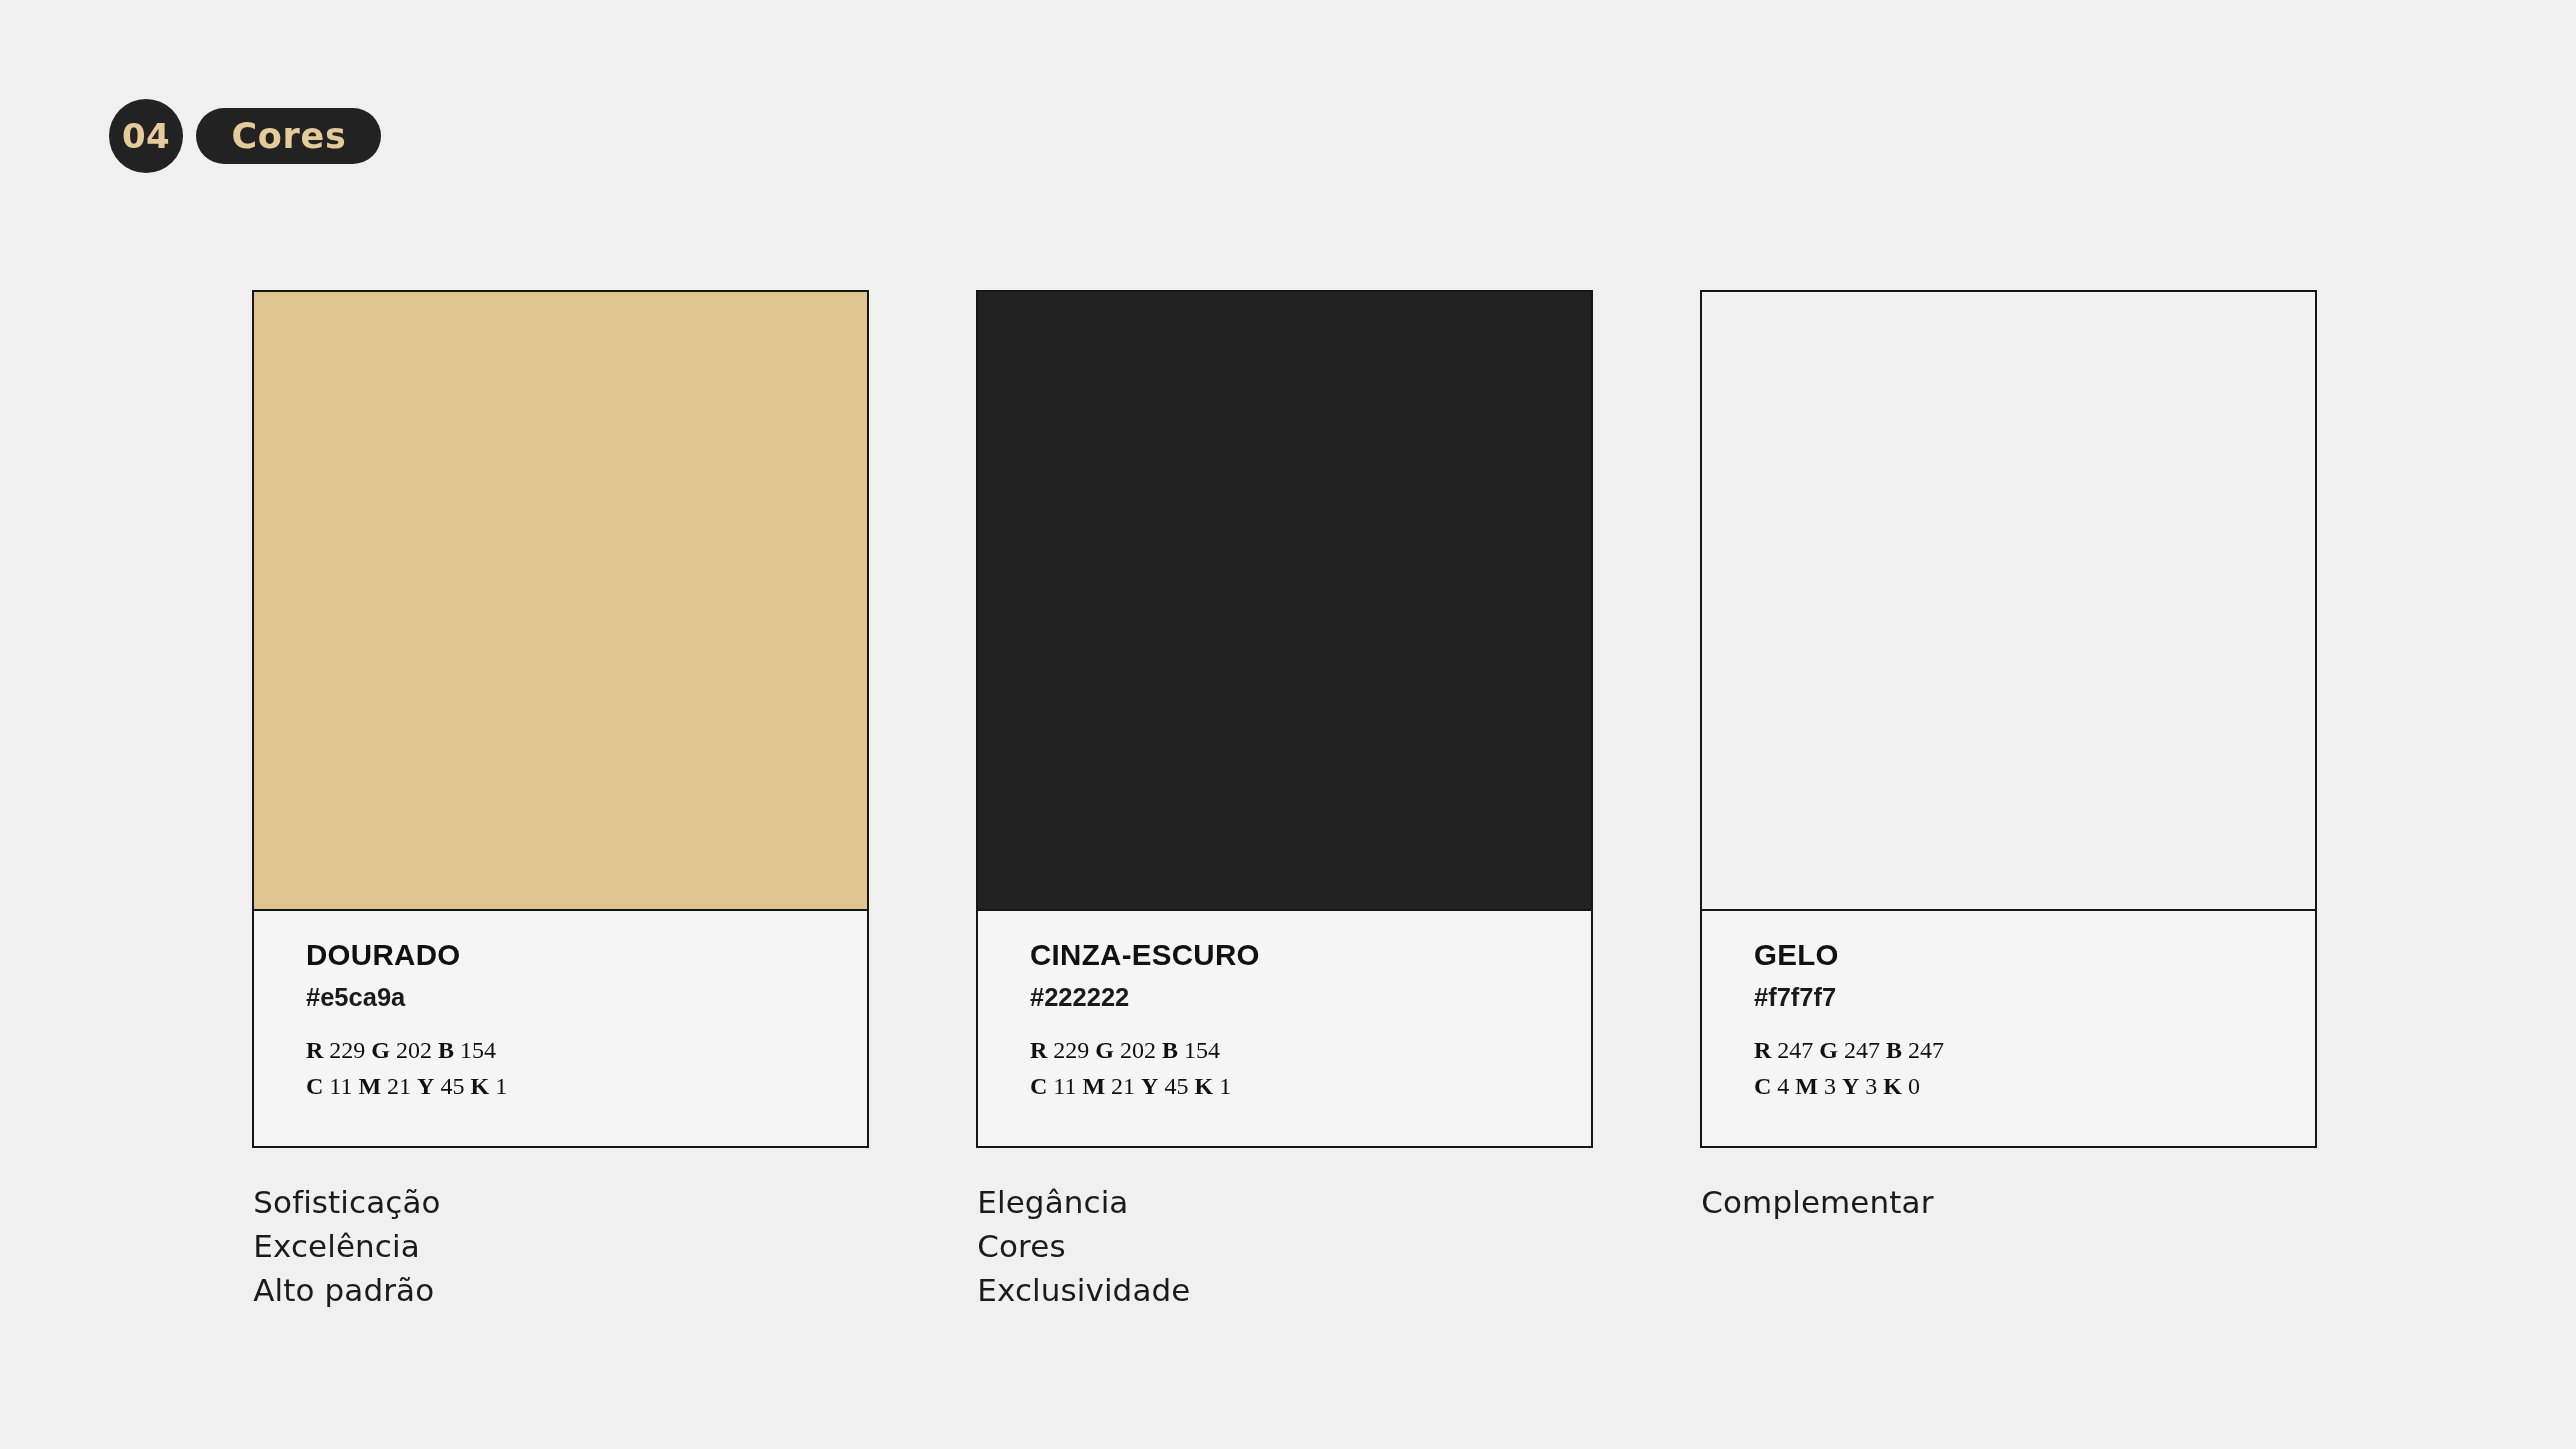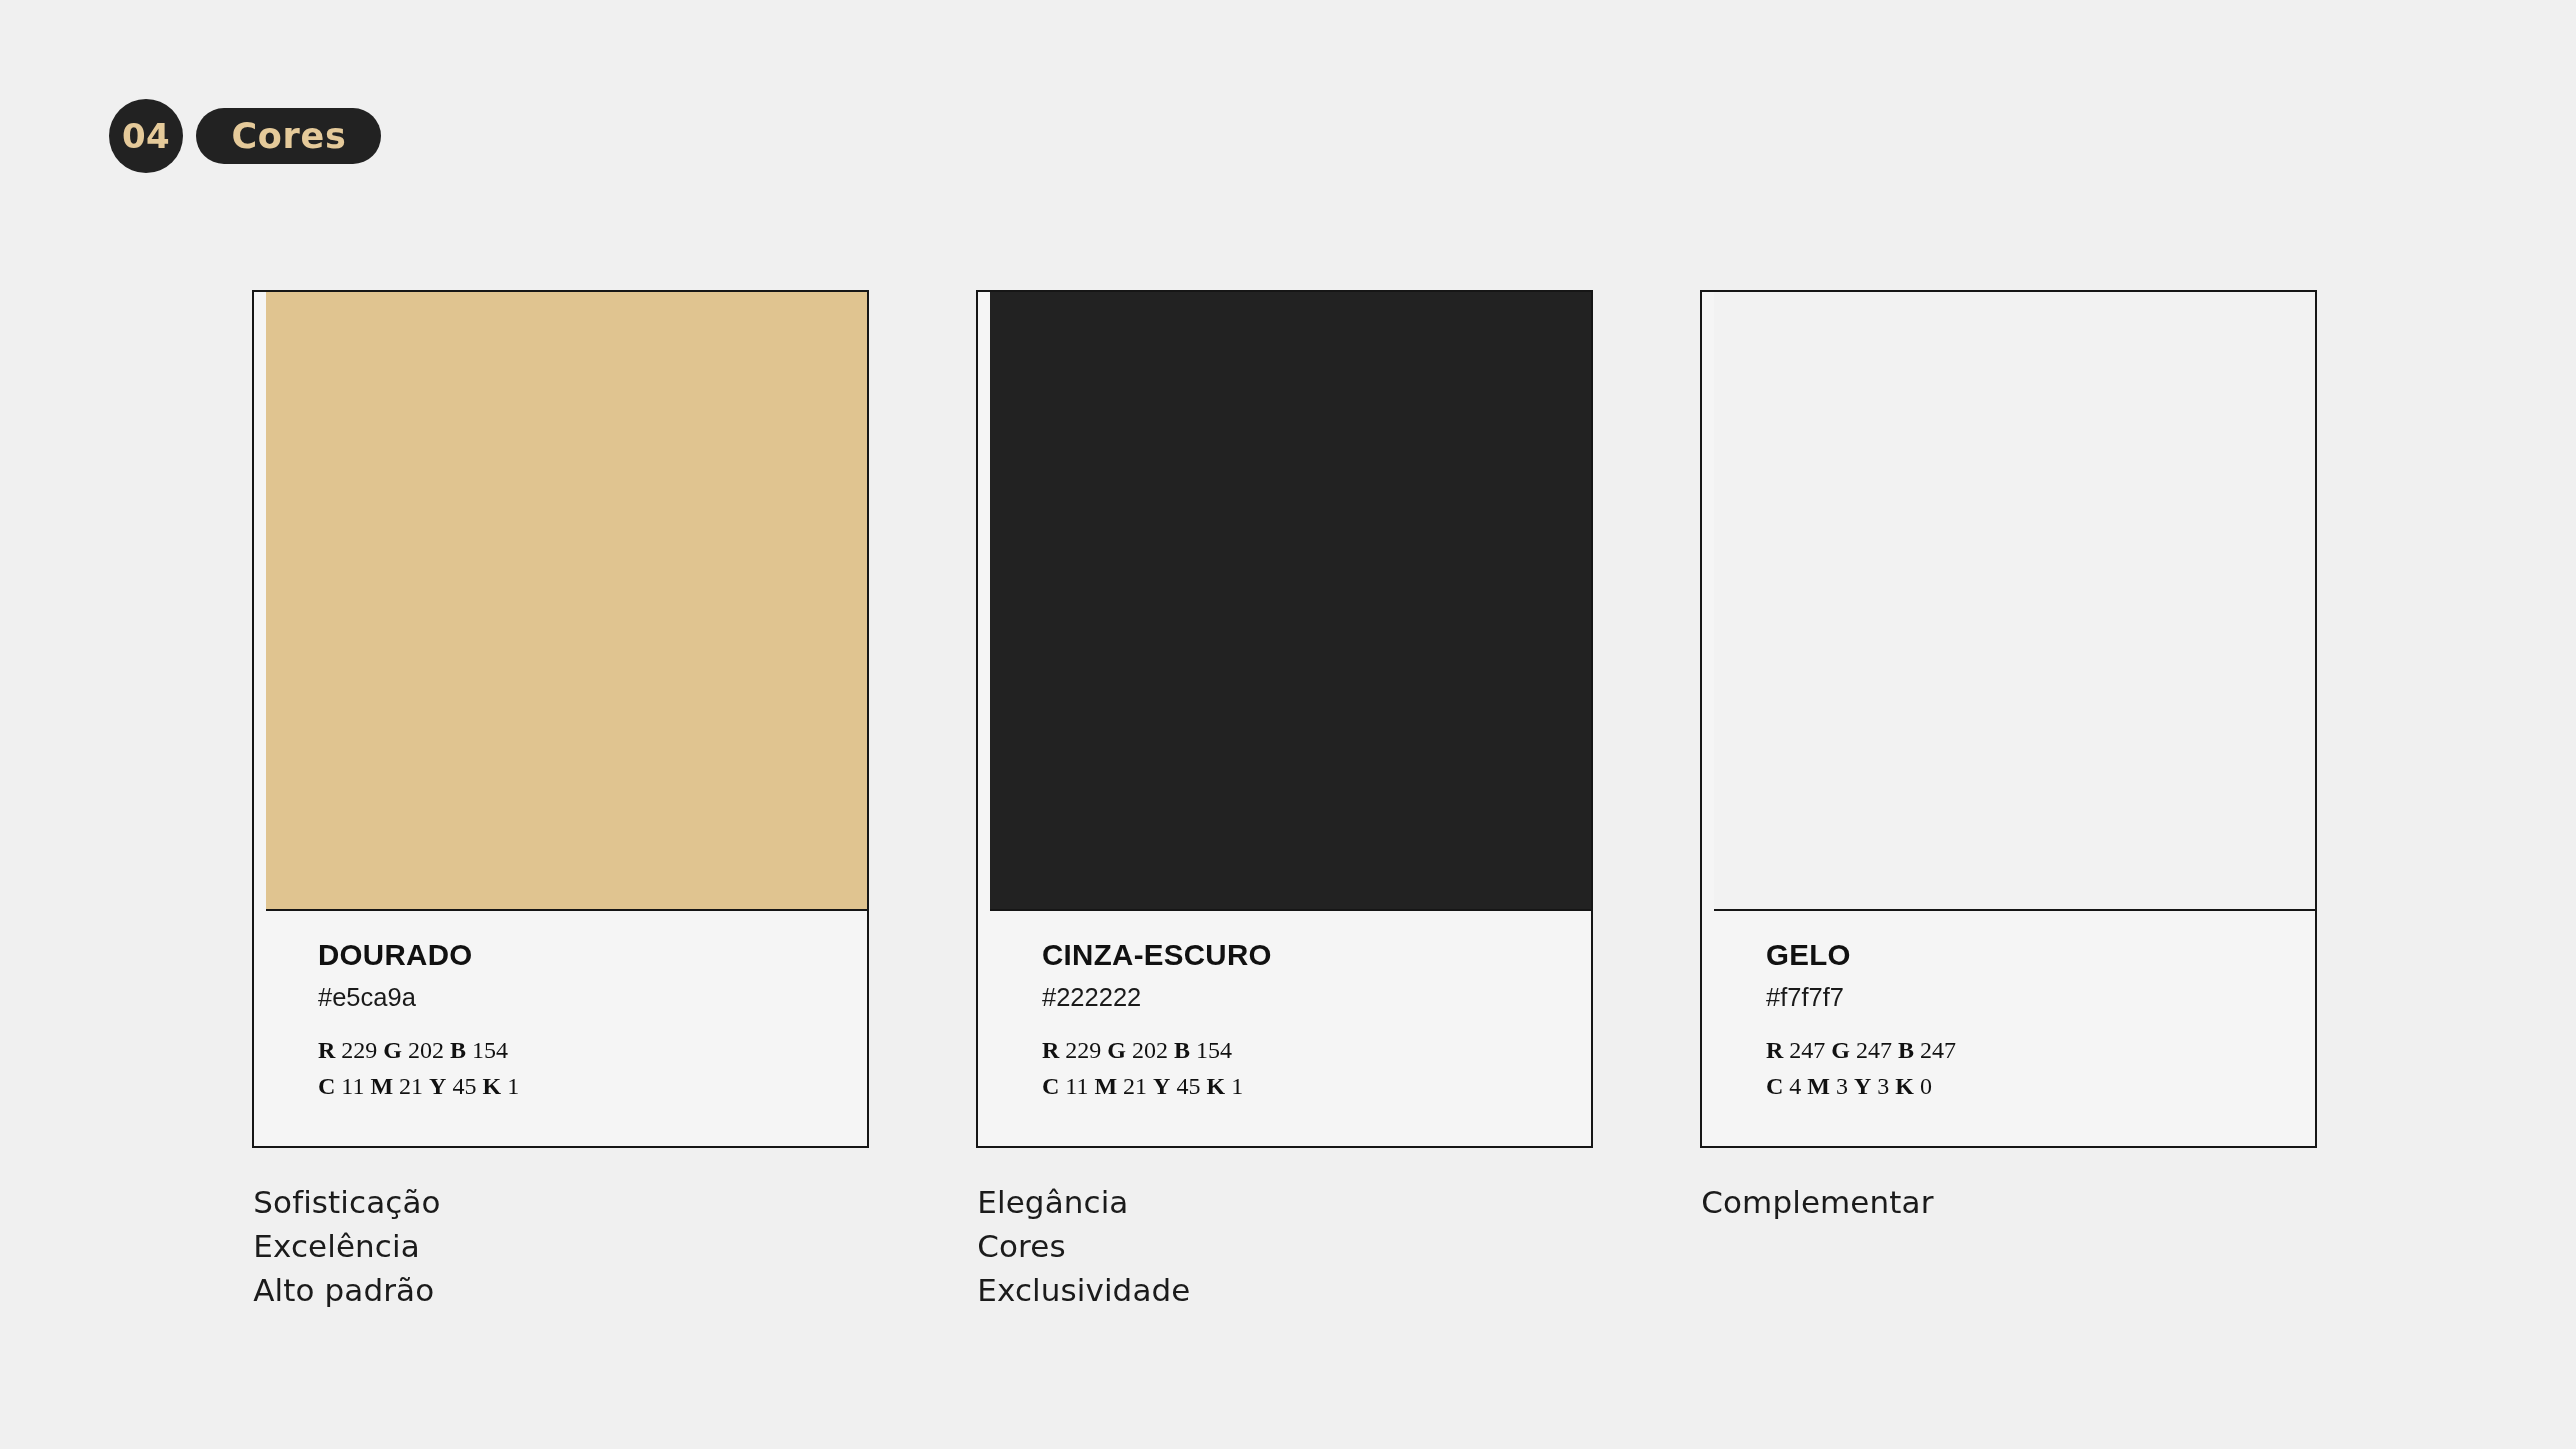--- a/index.html
+++ b/index.html
@@ -66,21 +66,20 @@
     gap: 107px;
   }
   .swatch-column {
     width: 617px;
     flex: 0 0 617px;
   }
   .swatch-card {
     border: 2px solid #161616;
     box-sizing: border-box;
     background: #f5f5f5;
-    padding-left: 12px;
   }
   .swatch-chip {
     height: 617px;
     border-bottom: 2px solid #161616;
   }
   .swatch-info {
     background: #f5f5f5;
     padding: 28px 0 29.5px 52px;
     box-sizing: border-box;
     height: 235px;
@@ -90,21 +89,21 @@
     font-size: 29.5px;
     font-weight: bold;
     color: #111111;
     letter-spacing: 0.3px;
     line-height: 1.1;
     margin-bottom: 12px;
   }
   .swatch-hex {
     font-family: "Liberation Sans", sans-serif;
     font-size: 25.5px;
-    font-weight: normal;
+    font-weight: bold;
     color: #1a1a1a;
     line-height: 1.1;
     margin-bottom: 21.5px;
   }
   .swatch-values {
     font-family: Liberation Serif, serif;
     font-size: 24px;
     color: #111111;
     line-height: 1.48;
   }

